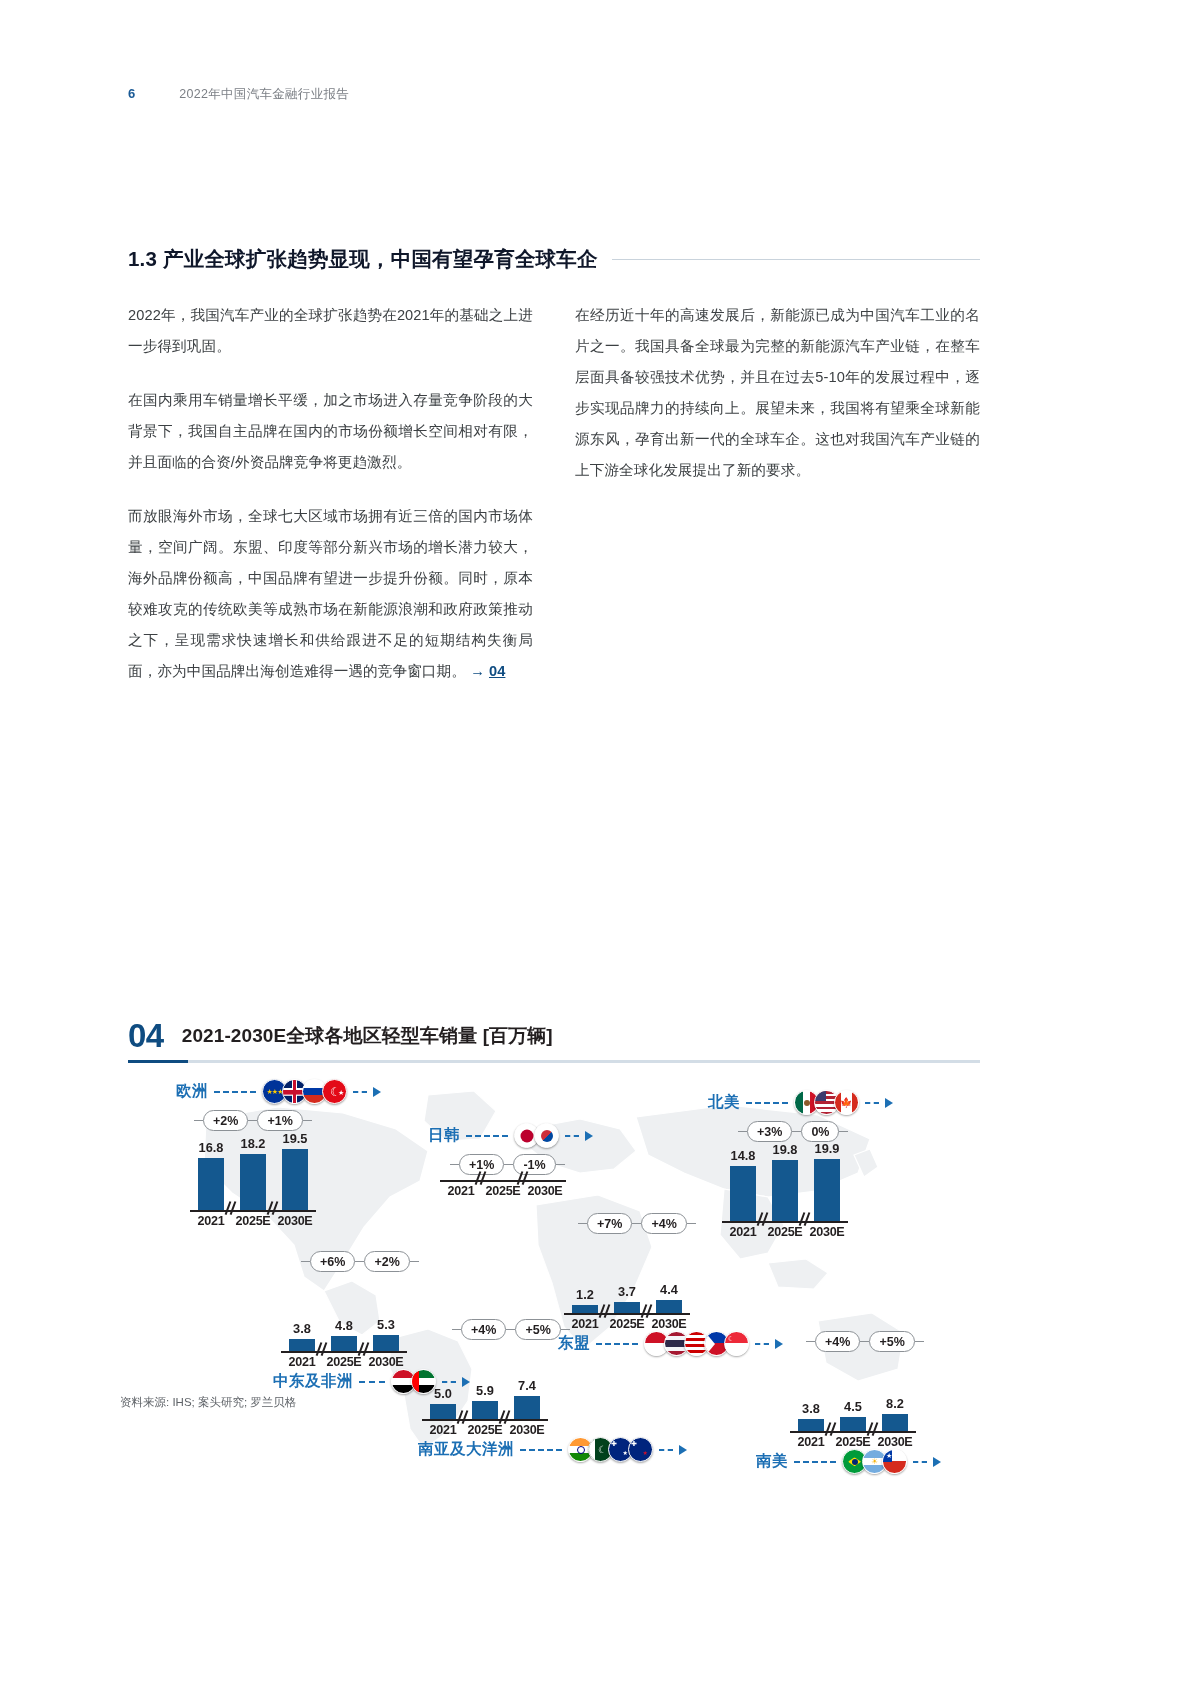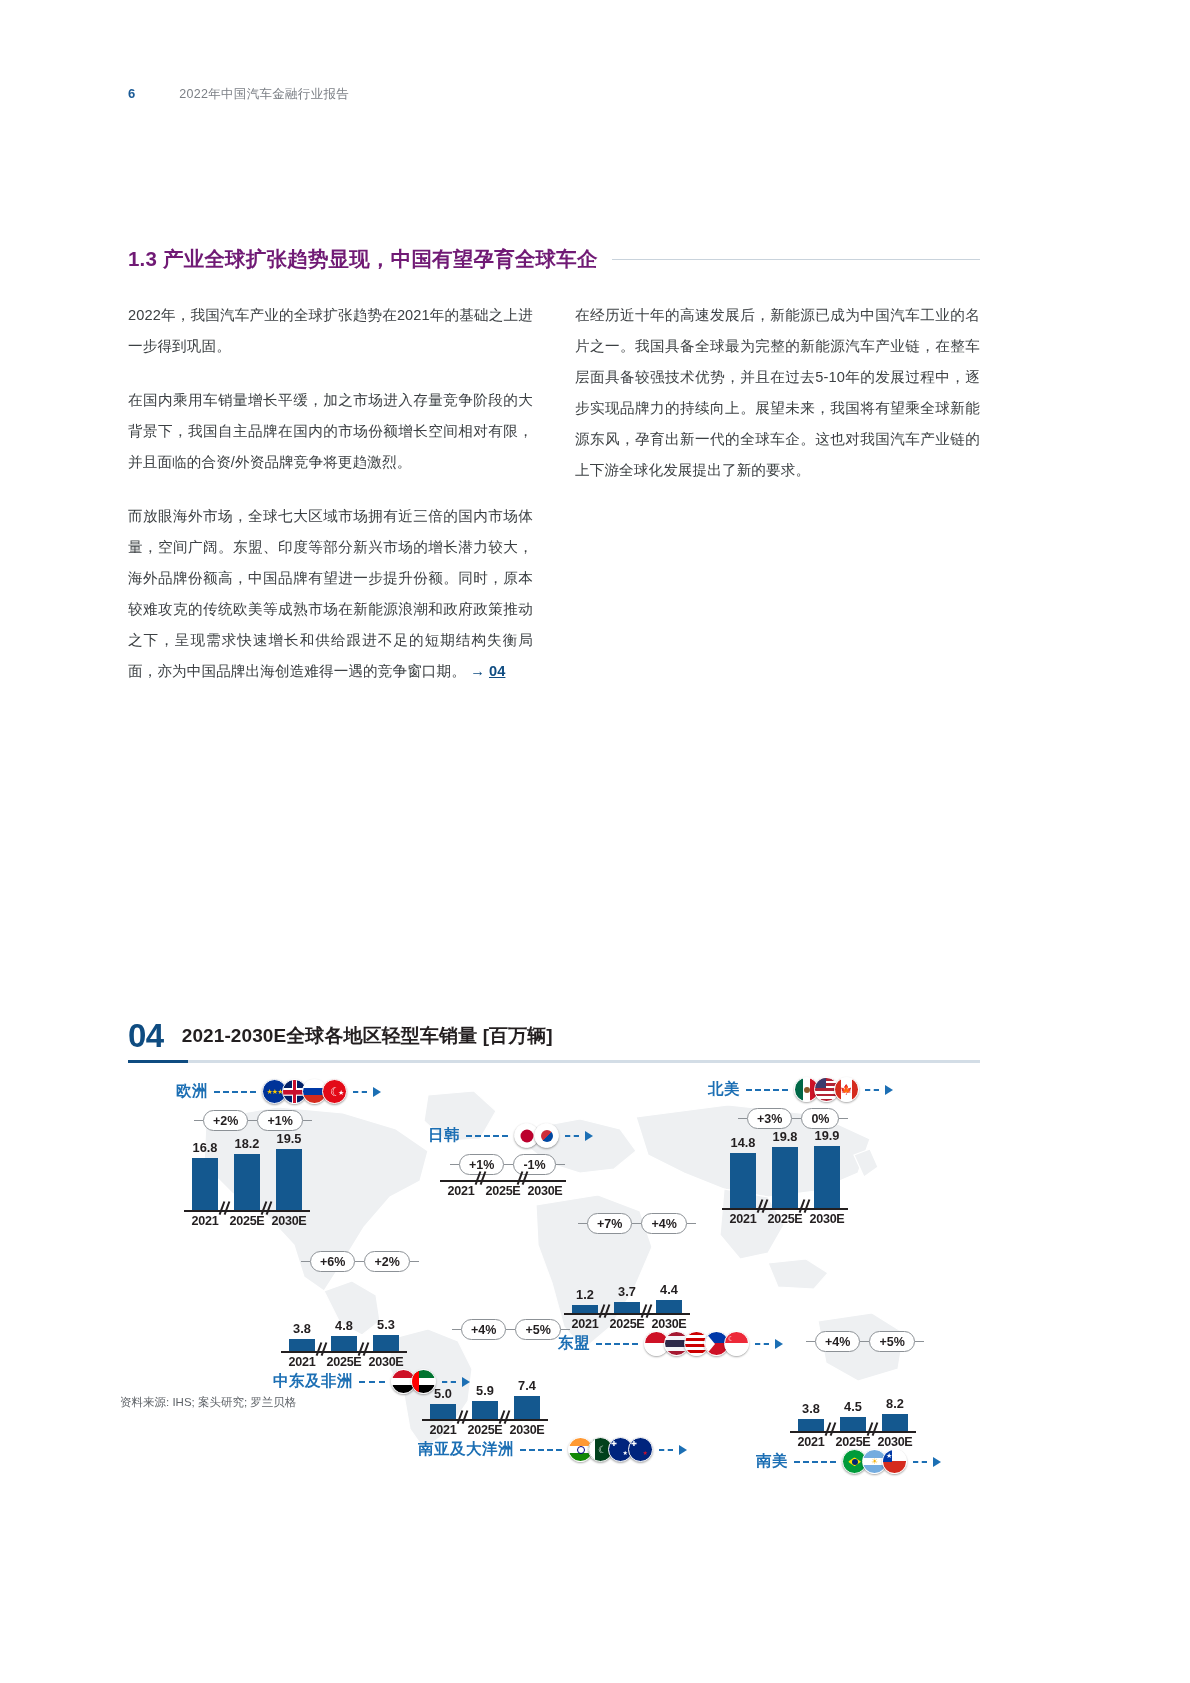--- a/index.html
+++ b/index.html
@@ -14,21 +14,21 @@
   .page { position:absolute; left:0; top:0; width:1190px; height:1683px; }
 
   
   .rhead { position:absolute; left:128px; top:86px; display:flex; align-items:baseline; }
   .rhead .pno { font-size:13px; font-weight:bold; color:#1a5a96; letter-spacing:0; }
   .rhead .rtitle { font-size:12.5px; color:#7b7f85; margin-left:44px; letter-spacing:0.3px; }
 
   
   .sec-head { position:absolute; left:128px; top:245px; width:852px; display:flex; align-items:center; }
   .sec-head h2 {
-    font-size:20.5px; font-weight:bold; color:#701a75; white-space:nowrap;
+    font-size:20.5px; font-weight:bold; color:#0f172a; white-space:nowrap;
     letter-spacing:0.2px;
   }
   .sec-head .rule { flex:1; height:1px; background:#c9d3dc; margin-left:14px; }
 
   
   .cols { position:absolute; left:128px; top:300px; width:852px; display:flex; gap:42px; }
   .col { width:405px; }
   .col p {
     font-size:14.6px; line-height:31px; color:#3c4043;
     margin-bottom:23px; text-align:justify; letter-spacing:0.1px;
@@ -176,21 +176,21 @@
             <span class="arrow-line"></span>
             <span class="arrow"></span>
           </div>
           <div class="pills" style="margin-left: 18px;">
             <span class="pill-link"></span>
             <span class="pill">+2%</span>
             <span class="pill-link"></span>
             <span class="pill">+1%</span>
             <span class="pill-link"></span>
           </div>
-          <div class="chart" style="margin-left: 8px;">
+          <div class="chart" style="margin-left: 14px;">
             <div class="bars">
               <div class="barcol">
                 <div class="barval">16.8</div>
                 <div class="bar" style="height: 52.4488px;"></div>
               </div>
               <div class="barcol">
                 <div class="barval">18.2</div>
                 <div class="bar" style="height: 56.8195px;"></div>
               </div>
               <div class="barcol">
@@ -390,21 +390,21 @@
               </span>
               <span class="flag" style="background:#00247d;">
                 <span style="position:absolute;left:2px;top:2px;color:#fff;font-size:7px;line-height:1;">✚</span>
                 <span style="position:absolute;right:4px;bottom:5px;color:#c8102e;font-size:6px;line-height:1;">★</span>
               </span>
             </span>
             <span class="arrow-line"></span>
             <span class="arrow"></span>
           </div>
         </div>
-        <div class="region" style="left: 580px; top: 0;">
+        <div class="region" style="left: 580px; top: 13px;">
           <div class="rlabel-row">
             <span class="rname">北美</span>
             <span class="dash"></span>
             <span class="flags">
               <span class="flag" style="background:linear-gradient(90deg,#006847 0 33%,#fff 33% 66%,#ce1126 66%);">
                 <span style="position:absolute;left:50%;top:50%;width:6px;height:6px;border-radius:50%;background:#8b5a2b;transform:translate(-50%,-50%);"></span>
               </span>
               <span class="flag" style="background:repeating-linear-gradient(#b22234 0 2.6px,#fff 2.6px 5.2px);">
                 <span style="position:absolute;left:0;top:0;width:46%;height:42%;background:#3c3b6e;"></span>
               </span>

